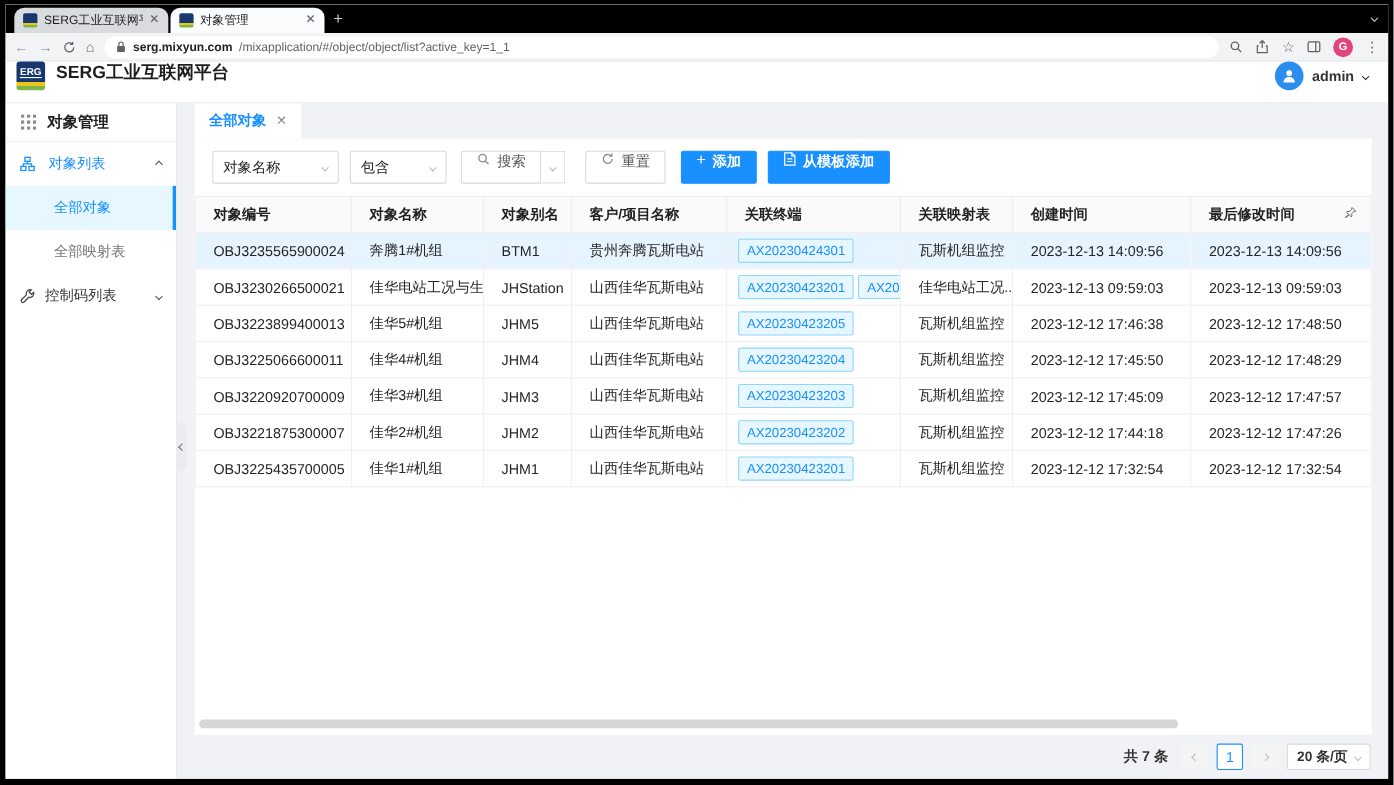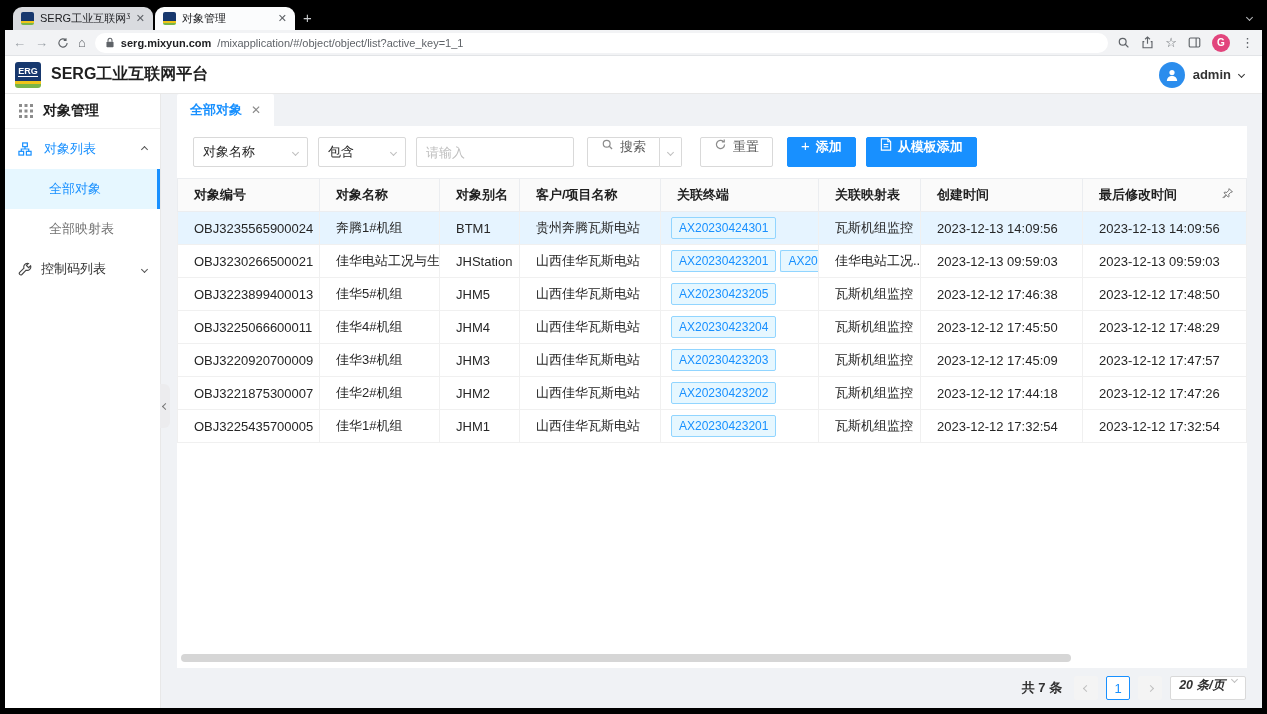--- a/index.html
+++ b/index.html
@@ -27,21 +27,21 @@
   .navic { color:#5f6368; font-size:13px; line-height:1; }
   .navic.dim { color:#9aa0a6; }
   .urlpill { flex:1; max-width:1020px; height:20px; background:#fff; border-radius:10px; display:flex; align-items:center;
     gap:6px; padding:0 10px; font-size:11px; color:#202124; overflow:hidden; white-space:nowrap; }
   .url-path { color:#5f6368; }
   .tb-right { display:flex; align-items:center; gap:11px; margin-left:auto; }
   .avatar-g { width:18px; height:18px; border-radius:50%; background:#e2447c; color:#fff; font-size:10px; font-weight:bold;
     display:flex; align-items:center; justify-content:center; }
 
   
-  .app-header { height:38px; background:#fff; border-bottom:1px solid #e8e8e8; display:flex; align-items:center;
+  .app-header { height:38px; background:#fff; border-bottom:1px solid #e8e8e8; display:flex; align-items:flex-start;
     padding:0 18px 0 10px; flex:none; }
   .logo { width:26px; height:26px; border-radius:3px; position:relative;
     background:linear-gradient(180deg,#17386e 0%,#17386e 72%,#f0c419 72%,#f0c419 86%,#7ab648 86%);
     color:#fff; display:flex; align-items:flex-start; justify-content:center; }
   .logo span { font-size:9px; font-weight:bold; margin-top:4px; border-bottom:1px solid #fff; }
   .app-title { font-size:16px; font-weight:bold; color:#1f1f1f; margin-left:10px; }
   .hdr-right { margin-left:auto; display:flex; align-items:center; gap:8px; }
   .avatar-user { width:26px; height:26px; border-radius:50%; background:#2b8ded; display:flex; align-items:center; justify-content:center; }
   .admin-name { font-size:13px; font-weight:bold; color:#333; }
 
@@ -107,22 +107,22 @@
   .panel-spacer { flex:1; }
   .hscroll { height:8px; margin:0 2px 6px 2px; position:relative; flex:none; }
   .hscroll .thumb { position:absolute; left:2px; top:0; height:8px; width:83.5%; background:#d6d6d6; border-radius:4px; }
 
   .pager-row { height:40px; display:flex; align-items:center; justify-content:flex-end; gap:8px; padding-right:16px; flex:none; }
   .pg-total { font-size:13px; font-weight:bold; color:#333; margin-right:4px; }
   .pg-btn { width:24px; height:24px; border-radius:2px; background:#f4f4f4; display:flex; align-items:center; justify-content:center; }
   .pg-btn .chev { color:#bfbfbf; }
   .pg-cur { width:24px; height:24px; border:1px solid #1890ff; border-radius:2px; background:#fff; color:#1890ff;
     font-size:13px; display:flex; align-items:center; justify-content:center; }
-  .pg-size { height:24px; border:1px solid #d9d9d9; border-radius:2px; background:#fff; display:flex; align-items:flex-start;
-    gap:7px; padding:0 8px; font-size:12.5px; font-weight:bold; color:#333;font-style:italic; }
+  .pg-size { height:24px; border:1px solid #d9d9d9; border-radius:2px; background:#fff; display:flex; align-items:center;
+    gap:7px; padding:0 8px; font-size:12.5px; font-weight:bold; color:#333; }
   .pg-size .chev { color:#bfbfbf; }
 
   
   .chev { width:6px; height:6px; border-right:1.5px solid currentColor; border-bottom:1.5px solid currentColor;
     display:inline-block; transform:rotate(45deg); flex:none; }
   .chev.up { transform:rotate(225deg); }
   .chev.left { transform:rotate(135deg); }
   .chev.sm { width:5px; height:5px; }
   svg { display:block; }
 </style>
@@ -263,21 +263,20 @@
 
         <div class="filter-row">
           <div class="sel w1">
             <span>对象名称</span>
             <span class="chev sm"></span>
           </div>
           <div class="sel w2">
             <span>包含</span>
             <span class="chev sm"></span>
           </div>
-          <input class="inp" placeholder="请输入" style="">
           <div class="split">
             <button class="btn m">
               <svg width="13" height="13" viewBox="0 0 16 16">
                     <circle cx="7" cy="7" r="4.2" fill="none" stroke="#8c8c8c" stroke-width="1.5"></circle>
                     <line x1="10.2" y1="10.2" x2="13.6" y2="13.6" stroke="#8c8c8c" stroke-width="1.5"></line>
                   </svg>
               <span>搜索</span>
             </button>
             <span class="caret">
                   <span class="chev sm"></span>

